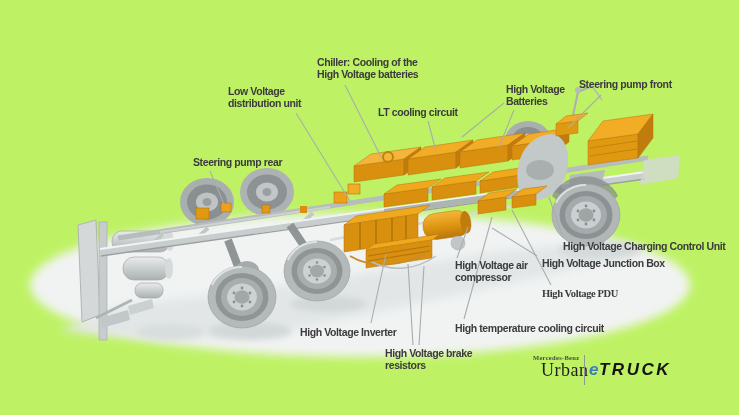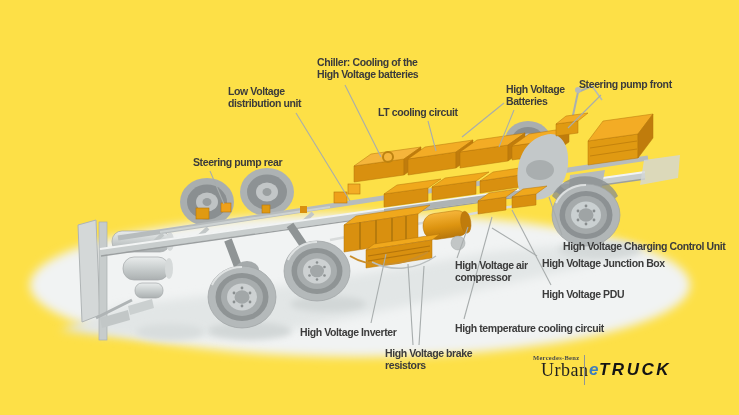--- a/index.html
+++ b/index.html
@@ -1,18 +1,18 @@
 <!DOCTYPE html>
 <html><head>
 <meta charset="utf-8">
 <style>
   html,body{margin:0;padding:0;background:#ffffff;}
   #stage{
     position:relative;width:739px;height:415px;overflow:hidden;
-    background:#fde047;
+    background:#bef264;
     font-family:"Liberation Sans","DejaVu Sans",sans-serif;
   }
   #truck-svg{position:absolute;left:0;top:0;}
   .callout{
     position:absolute;
     font-size:10.5px;font-weight:700;line-height:12px;
     letter-spacing:-0.4px;color:#3b3b3b;
   }
   .nowrap{white-space:nowrap;}
   #logo{position:absolute;left:530px;top:352px;width:180px;height:40px;}
@@ -277,21 +277,21 @@
   </svg>
 
   <div class="callout" style="left:317px;top:56px;width:118px;">Chiller: Cooling of the High Voltage batteries</div>
   <div class="callout" style="left:228px;top:85px;width:84px;">Low Voltage distribution unit</div>
   <div class="callout nowrap" style="left:378px;top:106px;">LT cooling circuit</div>
   <div class="callout" style="left:506px;top:83px;width:66px;">High Voltage Batteries</div>
   <div class="callout nowrap" style="left:579px;top:78px;">Steering pump front</div>
   <div class="callout nowrap" style="left:193px;top:156px;">Steering pump rear</div>
   <div class="callout nowrap" style="left:563px;top:240px;">High Voltage Charging Control Unit</div>
   <div class="callout nowrap" style="left:542px;top:257px;">High Voltage Junction Box</div>
-  <div class="callout nowrap" style="left:542px;top:288px;">High Voltage PDU</div>
+  <div class="callout nowrap" style="left:542px;top:288px;font-family:Liberation Serif, serif;">High Voltage PDU</div>
   <div class="callout" style="left:455px;top:259px;width:88px;">High Voltage air compressor</div>
   <div class="callout nowrap" style="left:455px;top:322px;">High temperature cooling circuit</div>
   <div class="callout nowrap" style="left:288px;top:326px;margin-left:12px;">High Voltage Inverter</div>
   <div class="callout" style="left:385px;top:347px;width:92px;">High Voltage brake resistors</div>
 
   <div id="logo">
     <div id="logo-brand">Mercedes-Benz</div>
     <div id="logo-urban">Urban</div>
     <div id="logo-divider"></div>
     <div id="logo-etruck"><span id="logo-e">e</span><span id="logo-truck">TRUCK</span></div>

